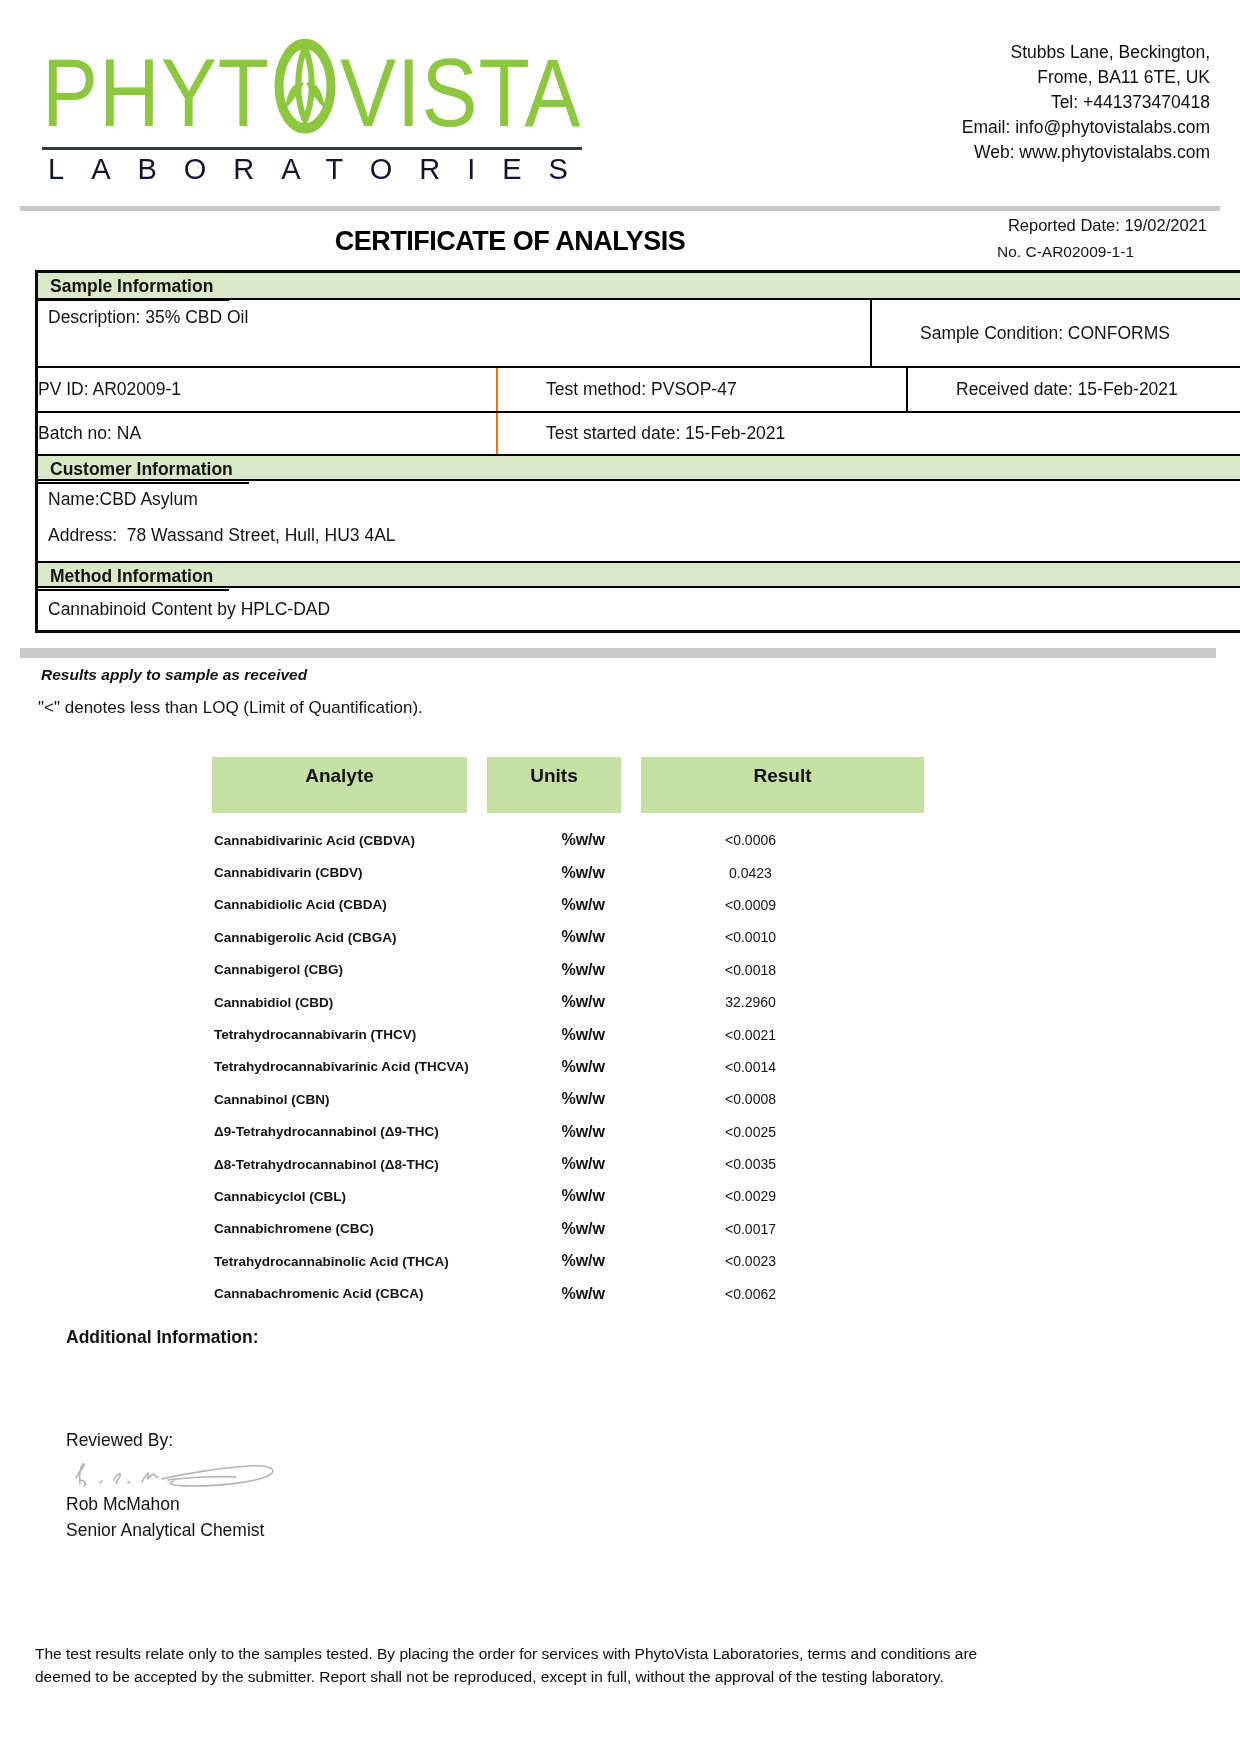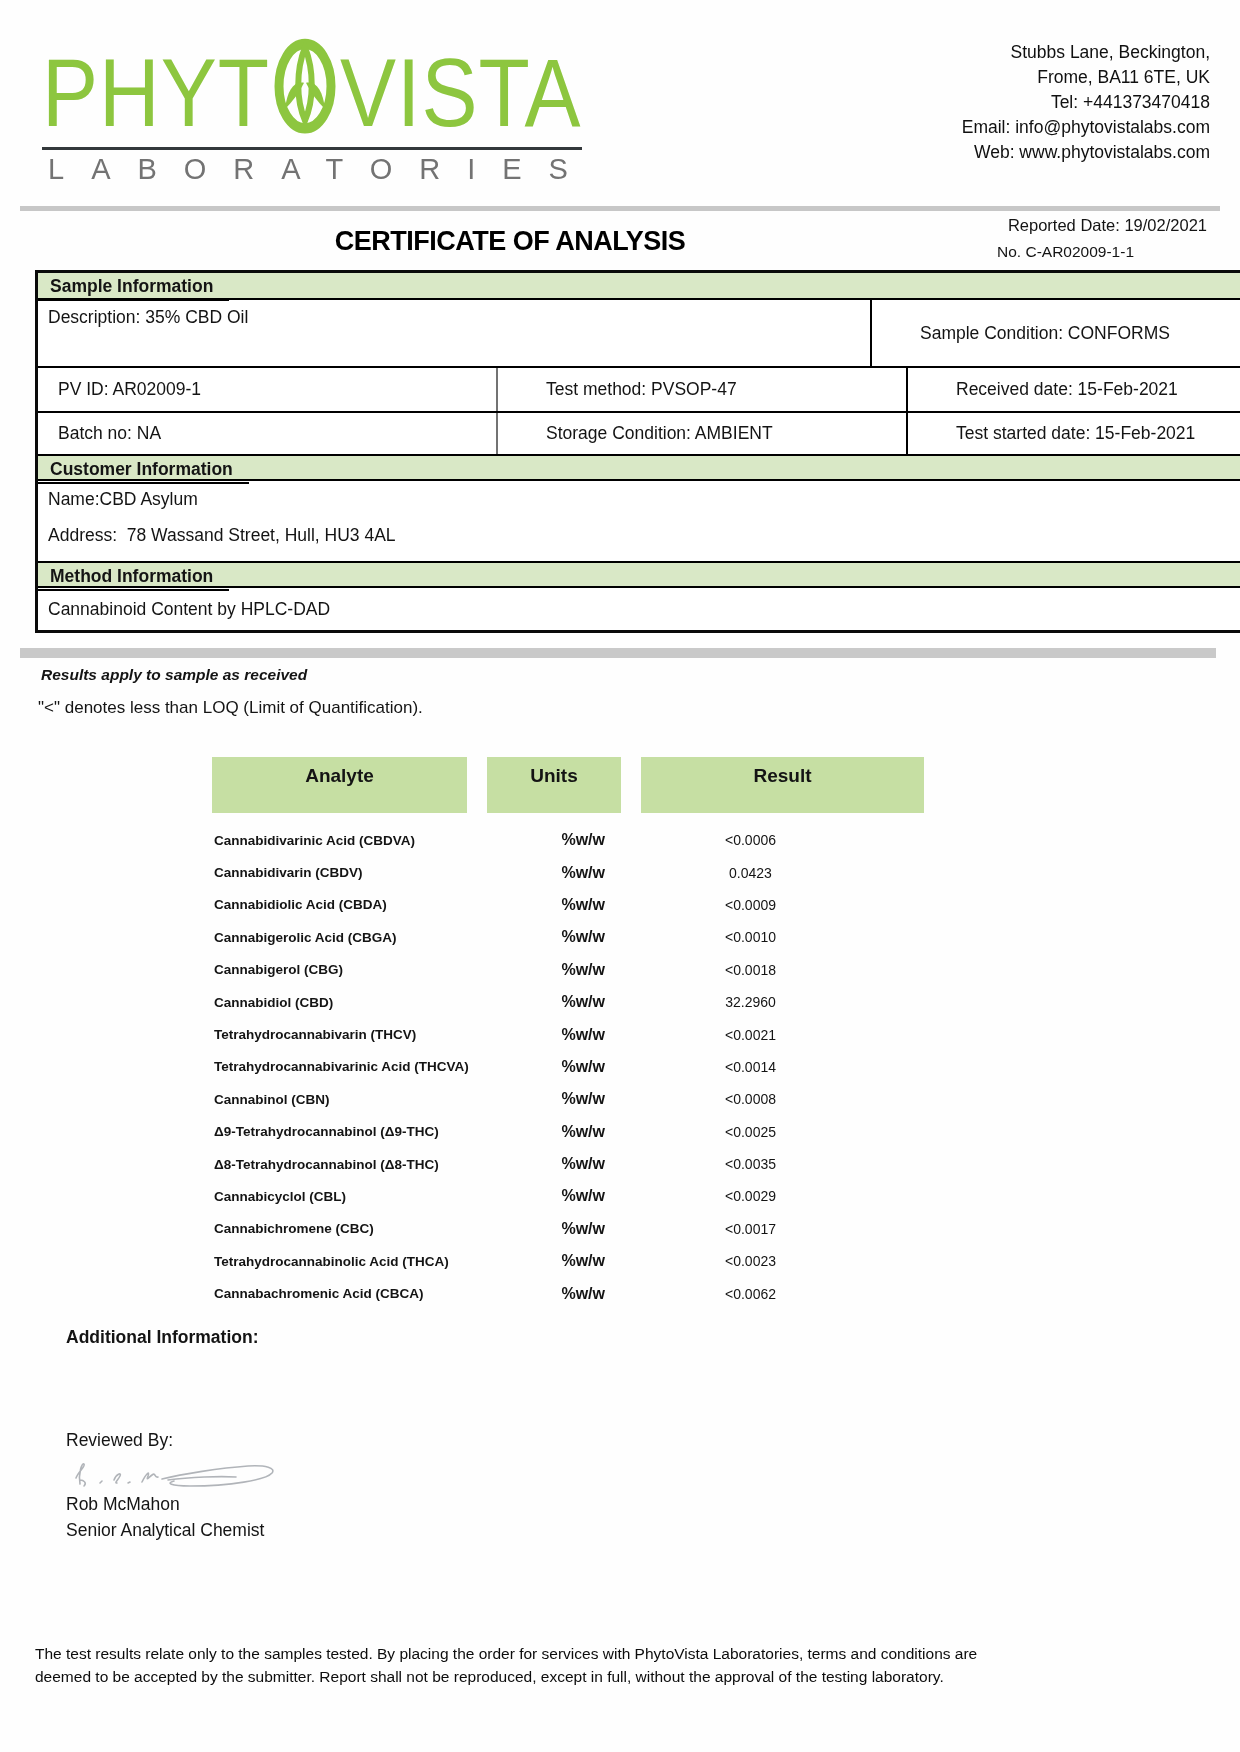--- a/index.html
+++ b/index.html
@@ -9,21 +9,21 @@
     font-family:"Liberation Sans", sans-serif; color:#141414; overflow:hidden;
   }
 
   
   .logo { position:absolute; left:42px; top:36px; width:550px; }
   .logo-row { display:flex; align-items:center; color:#8dc63f;
     font-size:84px; font-weight:400; letter-spacing:1px; line-height:1;
     transform:scaleY(1.14); transform-origin:top left; }
   .logo-row .leaf { margin:0 3px; }
   .logo-divider { position:absolute; left:42px; top:147px; width:540px; height:3px; background:#33383b; }
-  .logo-sub { position:absolute; left:48px; top:153px; font-size:29px; color:#737373;
+  .logo-sub { position:absolute; left:48px; top:153px; font-size:29px; color:#0f172a;
     letter-spacing:27px; white-space:nowrap; }
 
   .contact { position:absolute; right:30px; top:40px; text-align:right;
     font-size:17.5px; line-height:25px; color:#101010; }
 
   .header-rule { position:absolute; left:20px; top:206px; width:1200px; height:5px; background:#c7c7c7; }
 
   .reported-date { position:absolute; right:33px; top:216px; font-size:16.5px; }
   .report-number { position:absolute; right:106px; top:243px; font-size:15.5px; }
   .coa-title { position:absolute; left:0; top:226px; width:1020px; text-align:center;
@@ -36,21 +36,21 @@
   .bar + * { border-top:0; }
   .bar-label { display:inline-block; font-weight:bold; font-size:17.5px;
     border-bottom:2px solid #000; padding:0 16px 2px 12px; }
   .row { display:flex;gap:36px; }
   .row + .bar { border-top:2px solid #000; }
   .r-desc { height:68px; border-bottom:2px solid #000; }
   .r-desc .c-desc { width:834px; border-right:2px solid #000; padding:7px 10px; }
   .r-desc .c-cond { flex:1; display:flex; align-items:center; padding-left:12px; }
   .r-three { height:43px; align-items:center; }
   .r-three + .r-three { border-top:2px solid #000;justify-content:space-between; }
-  .r-three .c1 { width:460px; border-right:2px solid #737373; align-self:stretch; display:flex; align-items:center; padding-left:20px; }
+  .r-three .c1 { width:460px; border-right:2px solid #f97316; align-self:stretch; display:flex; align-items:center; padding-left:0; }
   .r-three .c2 { width:374px; border-right:2px solid #000; align-self:stretch; display:flex; align-items:center; padding-left:12px; }
   .r-three .c3 { flex:1; align-self:stretch; display:flex; align-items:center; padding-left:12px; }
   .r-cust { display:block; height:80px; padding:8px 10px 0 10px; }
   .r-cust .cust-line { margin-bottom:15px; }
   .label-gap { display:inline-block; min-width:46px; }
   .label-gap2 { display:inline-block; min-width:30px; }
   .r-method { height:42px; display:flex; align-items:center; padding-left:10px; }
 
   .box-shadow-bar { position:absolute; left:20px; top:648px; width:1196px; height:10px; background:#c9c9c9; }
 
@@ -123,21 +123,20 @@
       <div class="c-desc">Description: 35% CBD Oil</div>
       <div class="c-cond">Sample Condition: CONFORMS</div>
     </div>
     <div class="row r-three">
       <div class="c1">PV ID: AR02009-1</div>
       <div class="c2">Test method: PVSOP-47</div>
       <div class="c3">Received date: 15-Feb-2021</div>
     </div>
     <div class="row r-three">
       <div class="c1">Batch no: NA</div>
-      <div class="c2">Storage Condition: AMBIENT</div>
       <div class="c3">Test started date: 15-Feb-2021</div>
     </div>
     <div class="bar">
       <span class="bar-label">Customer Information</span>
     </div>
     <div class="row r-cust">
       <div class="cust-line">
         <span class="label-gap">Name:</span><span>CBD Asylum</span>
       </div>
       <div class="cust-line">

